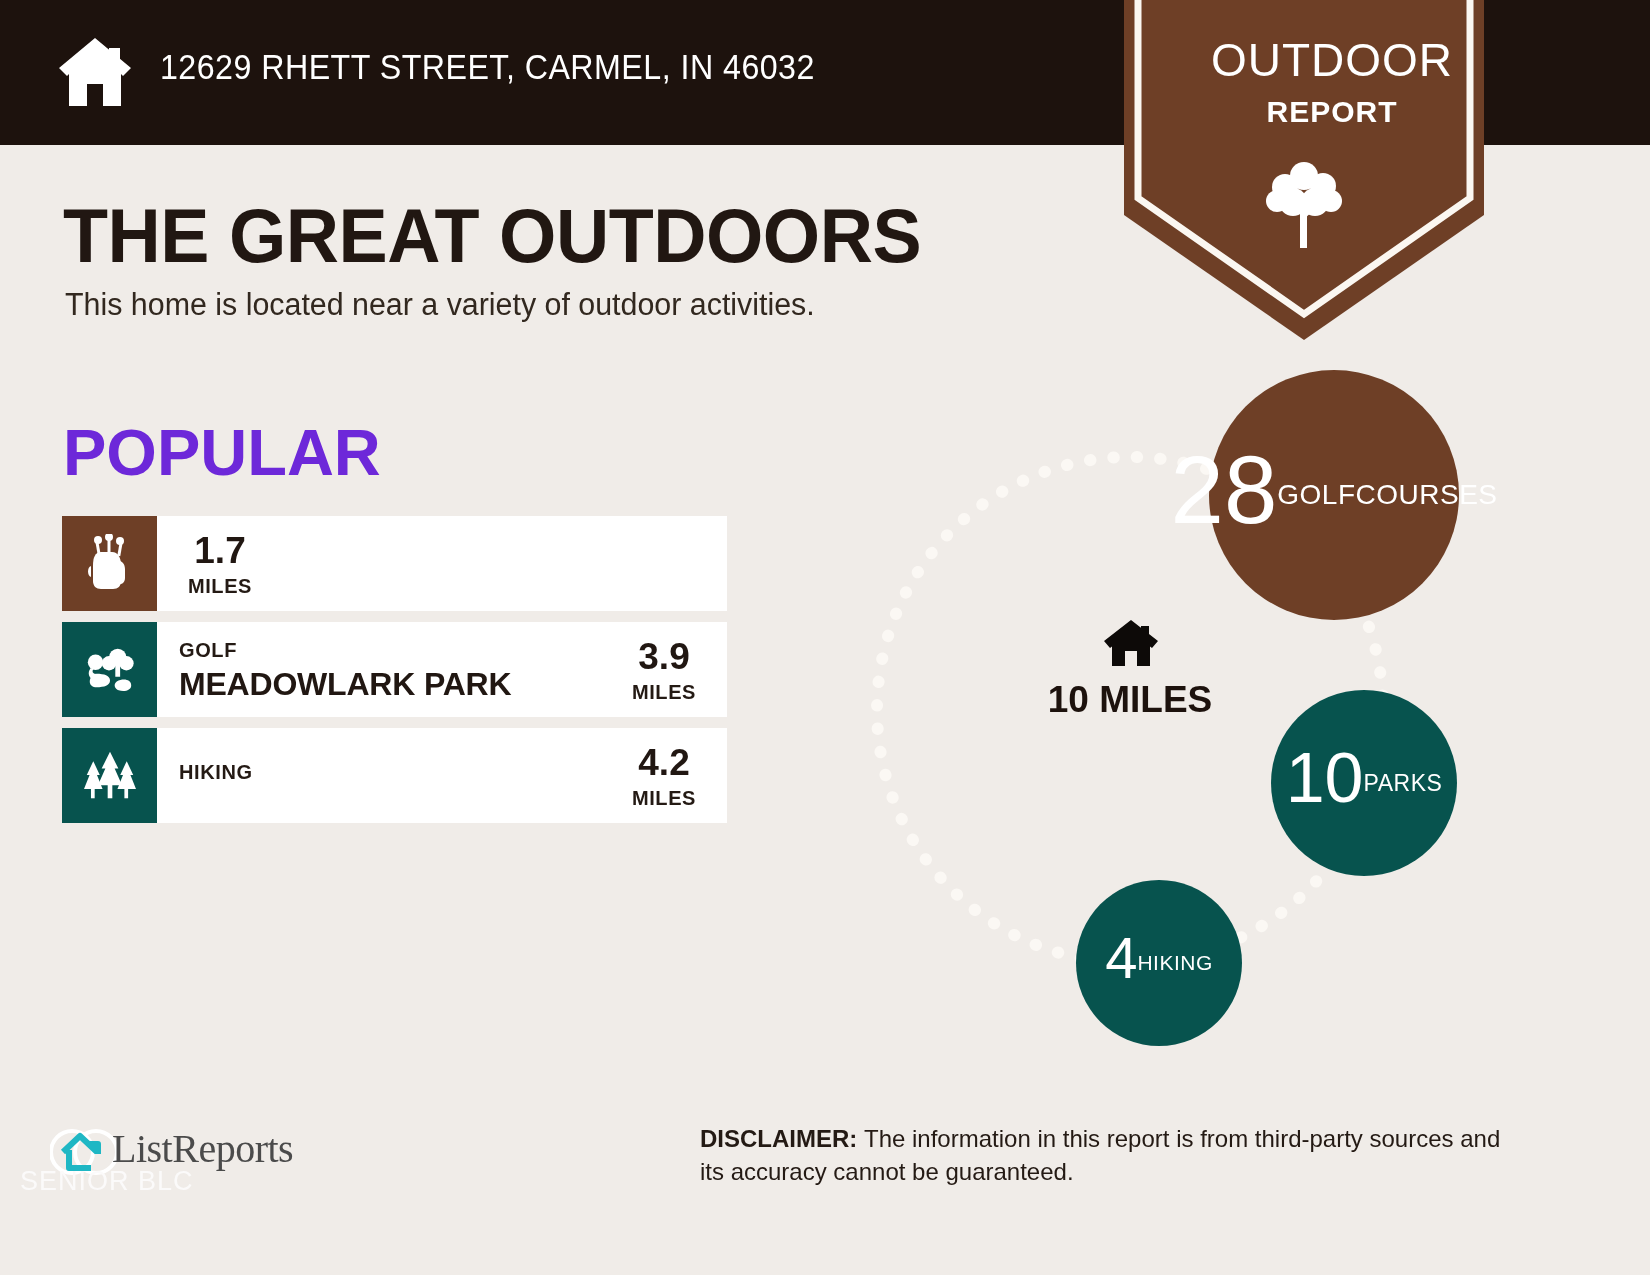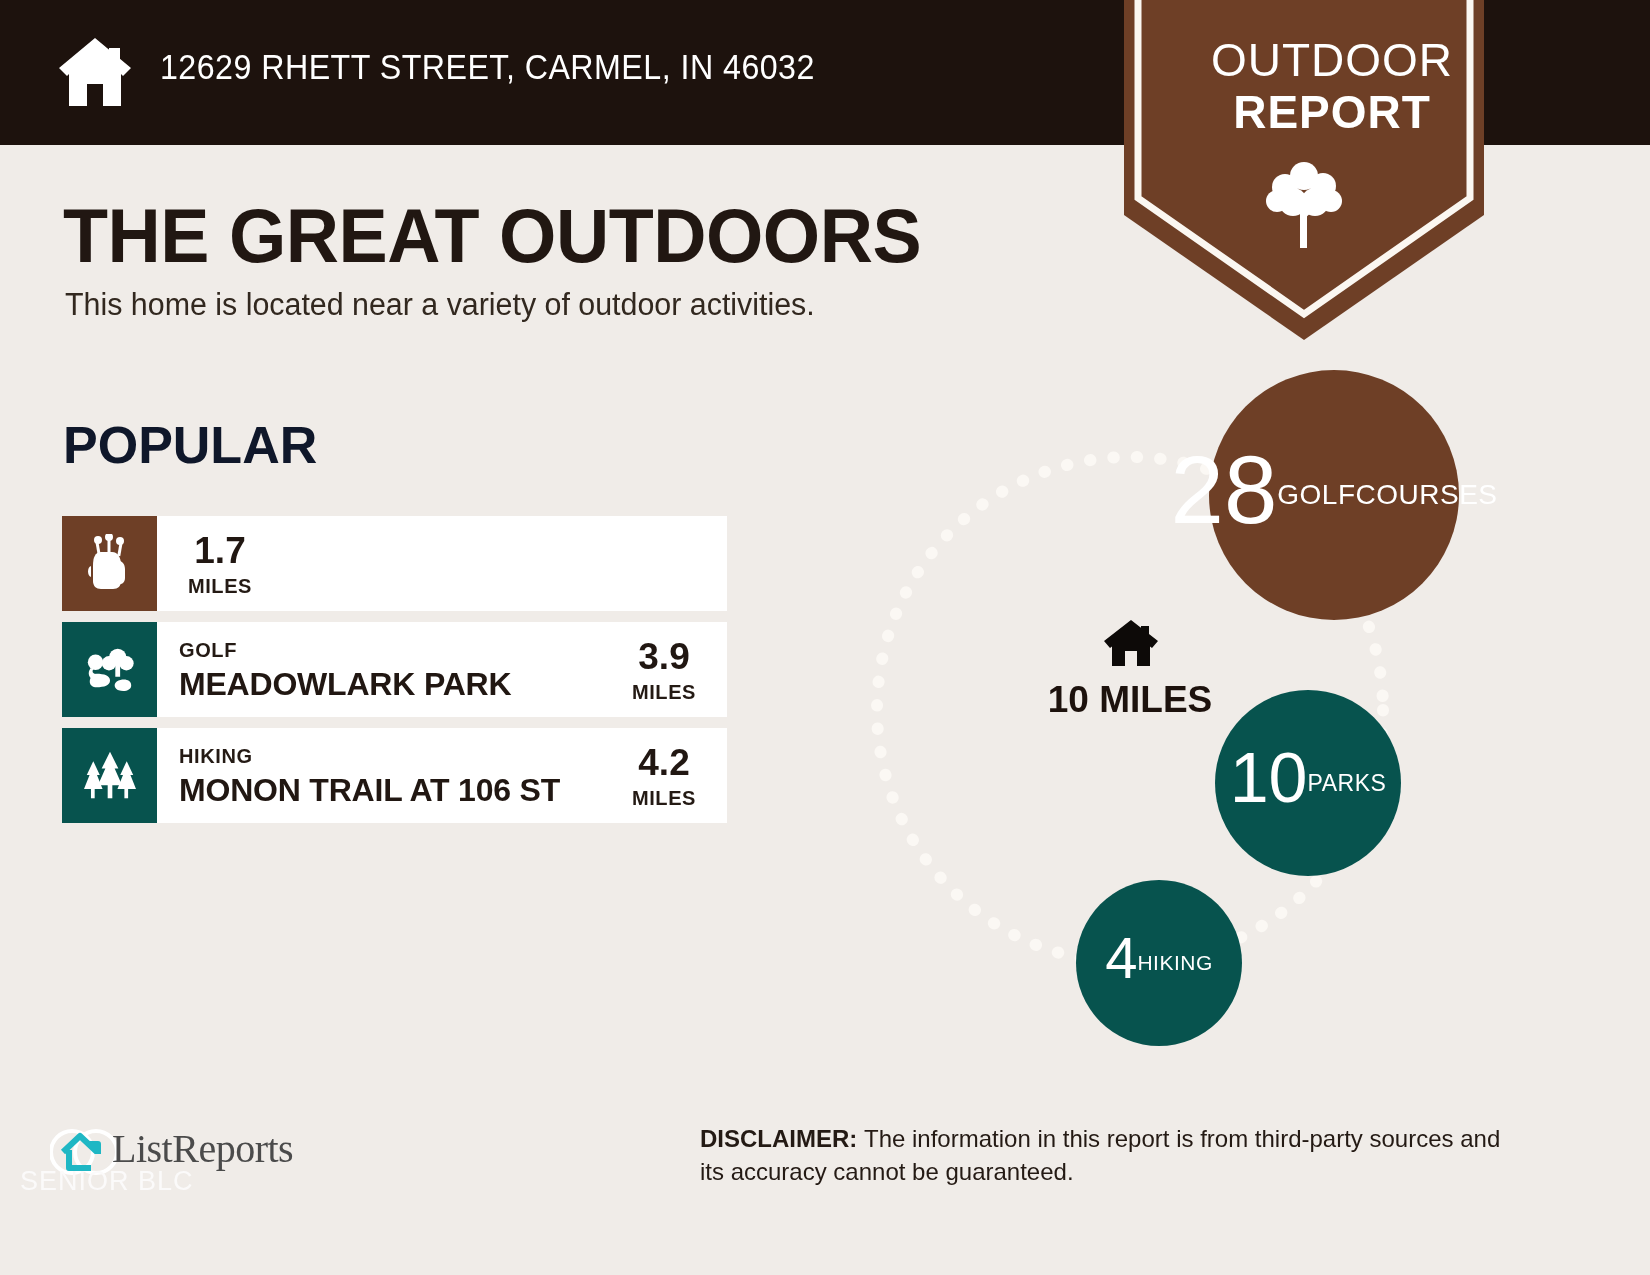--- a/index.html
+++ b/index.html
@@ -55,21 +55,21 @@
     color: #fff;
     pointer-events: none;
   }
   #badge-line1 {
     font-size: 46px;
     letter-spacing: 1px;
     line-height: 52px;
     font-weight: 400;
   }
   #badge-line2 {
-    font-size: 46px;
+    font-size: 30px;
     letter-spacing: 1px;
     line-height: 52px;
     font-weight: 700;
     text-align: center;
   }
   #badge-tree-icon {
     position: absolute;
     left: 1265px; top: 160px;
     width: 78px; height: 90px;
   }
@@ -94,23 +94,23 @@
     color: #32281f;
     font-weight: 400;
     white-space: nowrap;
     font-family: "Liberation Sans Narrow", "Liberation Sans", sans-serif;
     transform: scaleX(0.98);
     transform-origin: left center;
   }
   #popular-heading {
     position: absolute;
     left: 63px; top: 415px;
-    font-size: 52px;
-    font-weight: 700;
-    color: #0f172a;
+    font-size: 65px;
+    font-weight: 700;
+    color: #6d28d9;
     letter-spacing: 0px;
     white-space: nowrap;
   }
 
   
   #popular-list {
     position: absolute;
     left: 62px; top: 516px;
     width: 665px;
   }
@@ -192,21 +192,21 @@
 
   #bubble-golf {
     left: 1209px; top: 370px;
     width: 250px; height: 250px;
     background: #6e3f26;
   }
   #bubble-golf .stat-value { font-size: 96px; margin-bottom: 10px; }
   #bubble-golf .stat-label { font-size: 28px; letter-spacing: 0.5px; }
 
   #bubble-parks {
-    left: 1215px; top: 690px;
+    left: 1271px; top: 690px;
     width: 186px; height: 186px;
     background: #07534e;
   }
   #bubble-parks .stat-value { font-size: 70px; margin-bottom: 10px; }
   #bubble-parks .stat-label { font-size: 23px; letter-spacing: 0.5px; }
 
   #bubble-hiking {
     left: 1076px; top: 880px;
     width: 166px; height: 166px;
     background: #07534e;
@@ -375,21 +375,20 @@
           <path d="M12 12 L19 27 L16 27 L22 42 L2 42 L8 27 L5 27 Z"></path>
           <rect x="9.5" y="40" width="4" height="12"></rect>
           <path d="M48 12 L55 27 L52 27 L58 42 L38 42 L44 27 L41 27 Z"></path>
           <rect x="45.5" y="40" width="4" height="12"></rect>
         </g>
       </svg>
     </div>
     <div class="poi-body">
       <div class="poi-text">
         <div class="poi-category">HIKING</div>
-        <div class="poi-name">MONON TRAIL AT 106 ST</div>
       </div>
       <div class="poi-dist">
         <div class="poi-dist-value">4.2</div>
         <div class="poi-dist-unit">MILES</div>
       </div>
     </div>
   </div>
 
 </div>
 

